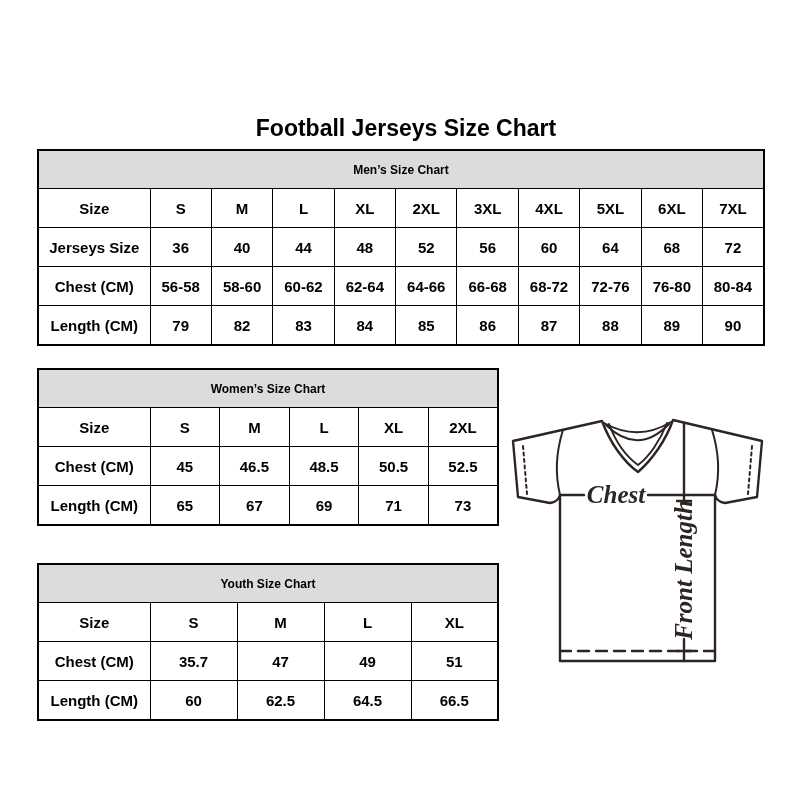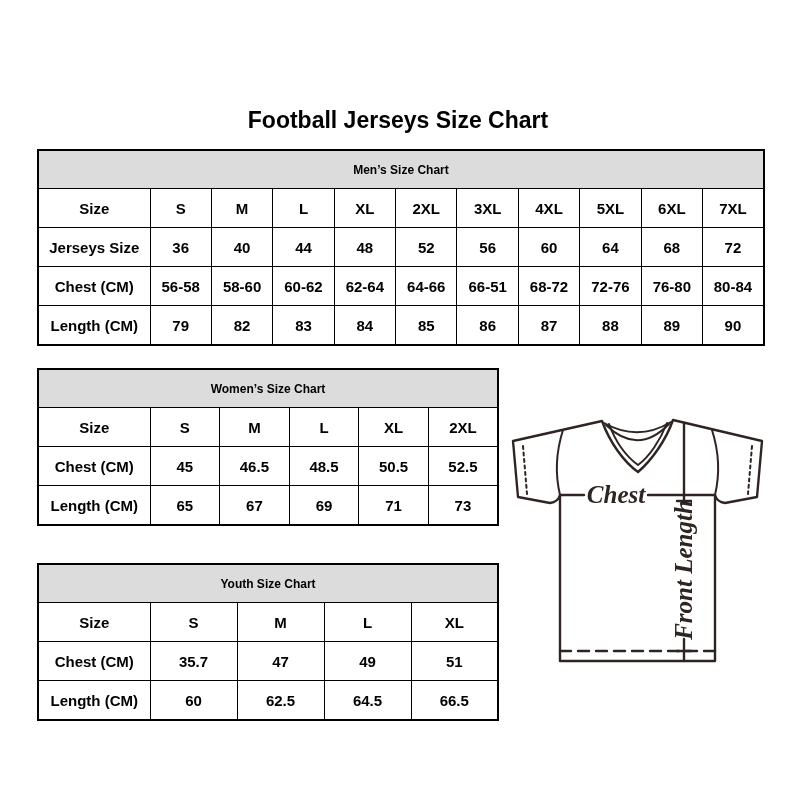--- a/index.html
+++ b/index.html
@@ -1,21 +1,21 @@
 <!DOCTYPE html>
 <html><head>
 <meta charset="utf-8">
 <style>
   html,body{margin:0;padding:0;background:#ffffff;}
   body{
     position:relative;width:800px;height:800px;overflow:hidden;
     font-family:"Liberation Sans",sans-serif;color:#000;
   }
   .page-title{
-    position:absolute;top:99px;left:0;width:780px;margin:8px;
+    position:absolute;top:99px;left:0;width:780px;margin:16px;
     text-align:center;font-size:23px;font-weight:bold;color:#000;
   }
   .tbl{position:absolute;}
   .tbl table{border-collapse:collapse;table-layout:fixed;border:2px solid #000;}
   .tbl td{
     border:1.5px solid #000;text-align:center;vertical-align:middle;
     font-weight:bold;font-size:15px;height:38px;padding:0;color:#000;
     overflow:hidden;white-space:nowrap;
   }
   .tbl td.ttl{background:#dcdcdc;font-size:12px;height:37px;}
@@ -82,21 +82,21 @@
           <td>68</td>
           <td>72</td>
         </tr>
         <tr>
           <td>Chest (CM)</td>
           <td>56-58</td>
           <td>58-60</td>
           <td>60-62</td>
           <td>62-64</td>
           <td>64-66</td>
-          <td>66-51</td>
+          <td>66-68</td>
           <td>68-72</td>
           <td>72-76</td>
           <td>76-80</td>
           <td>80-84</td>
         </tr>
         <tr>
           <td>Length (CM)</td>
           <td>79</td>
           <td>82</td>
           <td>83</td>

